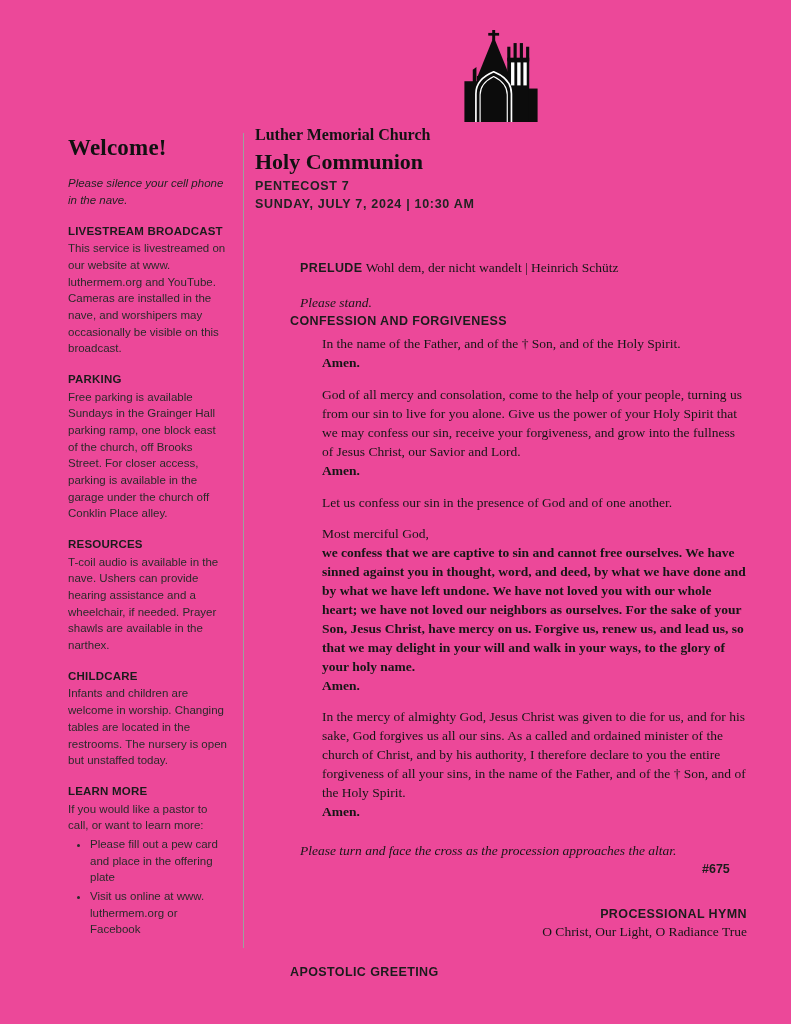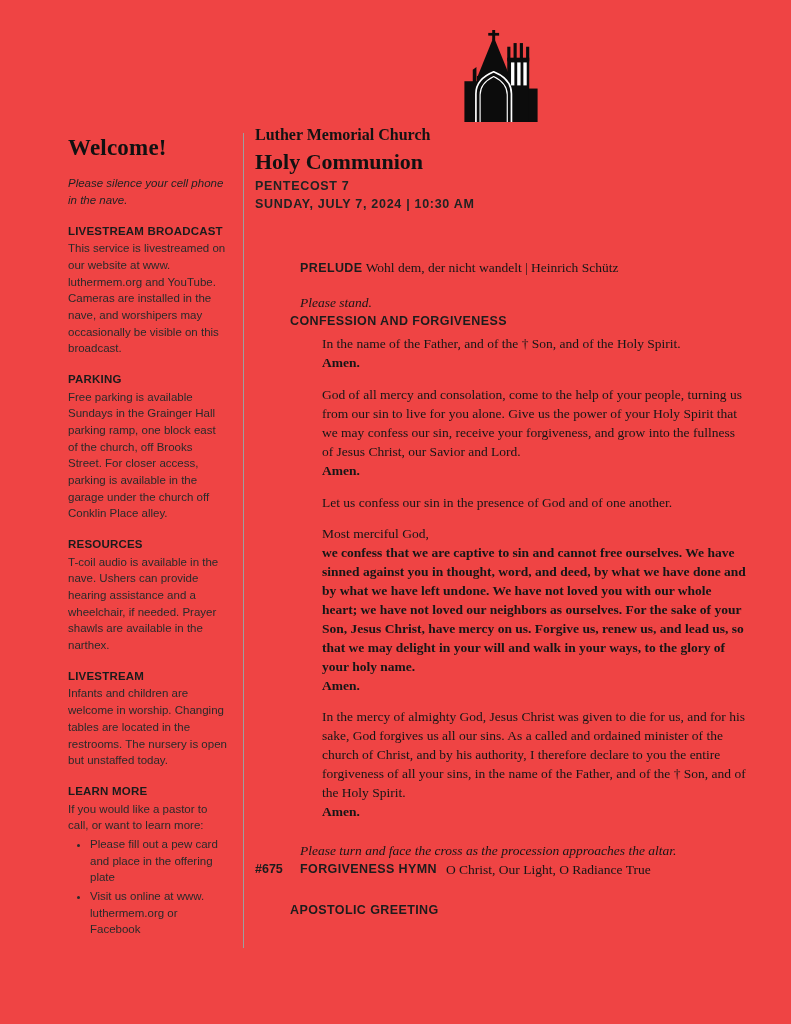--- a/index.html
+++ b/index.html
@@ -1,18 +1,18 @@
 <!DOCTYPE html>
 <html style="--color-ink: #1a1a1a; --color-divider: #9e9e9e;"><head>
 <meta charset="utf-8">
 <style>
   * { margin:0; padding:0; box-sizing:border-box; }
   html,body { background:#ffffff; }
   .page {
-    position:relative; width:791px; height:1024px; background:#ef4444;
+    position:relative; width:791px; height:1024px; background:#ec4899;
     font-family:"Liberation Serif", serif; color:var(--color-ink, #1a1a1a);
     overflow:hidden;
     text-decoration:underline;
   }
 
   
   .sidebar {
     position:absolute; left:68px; top:131px; width:160px;
     font-family:"Liberation Sans", sans-serif; font-size:11.5px;
     line-height:1.45; color:#2a2a2a;
@@ -55,21 +55,21 @@
     text-align:center; margin-left:45px; margin-top:21px;
     font-family:"Liberation Sans", sans-serif; font-weight:bold;
     font-size:14px; letter-spacing:3px; color:#1c1c1c;
   }
   .rubric { font-style:italic; margin-left:45px; }
   .rubric.stand { margin-top:16px; }
   .section-heading { margin-left:35px; display:block; }
   .para { margin-left:67px; margin-top:5px; margin-bottom:13px; max-width:425px; }
   .response { font-weight:bold; }
   .rubric.procession { margin-top:20px; }
-  .hymn-line { display:flex; align-items:center; }
+  .hymn-line { display:flex; align-items:flex-end;flex-direction:column; }
   .hymn-number {
     width:45px; flex:0 0 45px; font-family:"Liberation Sans", sans-serif;
     font-weight:bold; font-size:12.5px; color:#1c1c1c;
   }
   .hymn-line .piece { margin-left:9px; }
   .greeting-heading { margin-top:22px; }
 </style>
 </head>
 <body>
 
@@ -88,21 +88,21 @@
       <div class="sb-head">PARKING</div>
       <div class="sb-body">Free parking is available Sundays in the Grainger Hall parking ramp, one block east of the church, off Brooks Street. For closer access, parking is available in the garage under the church off Conklin Place alley.</div>
     </section>
 
     <section class="sb-section">
       <div class="sb-head">RESOURCES</div>
       <div class="sb-body">T-coil audio is available in the nave. Ushers can provide hearing assistance and a wheelchair, if needed. Prayer shawls are available in the narthex.</div>
     </section>
 
     <section class="sb-section">
-      <div class="sb-head">LIVESTREAM</div>
+      <div class="sb-head">CHILDCARE</div>
       <div class="sb-body">Infants and children are welcome in worship. Changing tables are located in the restrooms. The nursery is open but unstaffed today.</div>
     </section>
 
     <section class="sb-section">
       <div class="sb-head">LEARN MORE</div>
       <div class="sb-body">If you would like a pastor to call, or want to learn more:</div>
       <ul class="sb-bullets">
         <li>Please fill out a pew card and place in the offering plate</li>
         <li>Visit us online at www. luthermem.org or Facebook</li>
       </ul>
@@ -177,21 +177,21 @@
 
       <div class="para">
         <div>In the mercy of almighty God, Jesus Christ was given to die for us, and for his sake, God forgives us all our sins. As a called and ordained minister of the church of Christ, and by his authority, I therefore declare to you the entire forgiveness of all your sins, in the name of the Father, and of the † Son, and of the Holy Spirit.</div>
         <div class="response">Amen.</div>
       </div>
 
       <div class="rubric procession">Please turn and face the cross as the procession approaches the altar.</div>
 
       <div class="hymn-line">
         <span class="hymn-number">#675</span>
-        <span class="label">FORGIVENESS HYMN</span>
+        <span class="label">PROCESSIONAL HYMN</span>
         <span class="piece">O Christ, Our Light, O Radiance True</span>
       </div>
 
       <span class="label section-heading greeting-heading">APOSTOLIC GREETING</span>
 
 
     </div>
   </main>
 </div>
 

